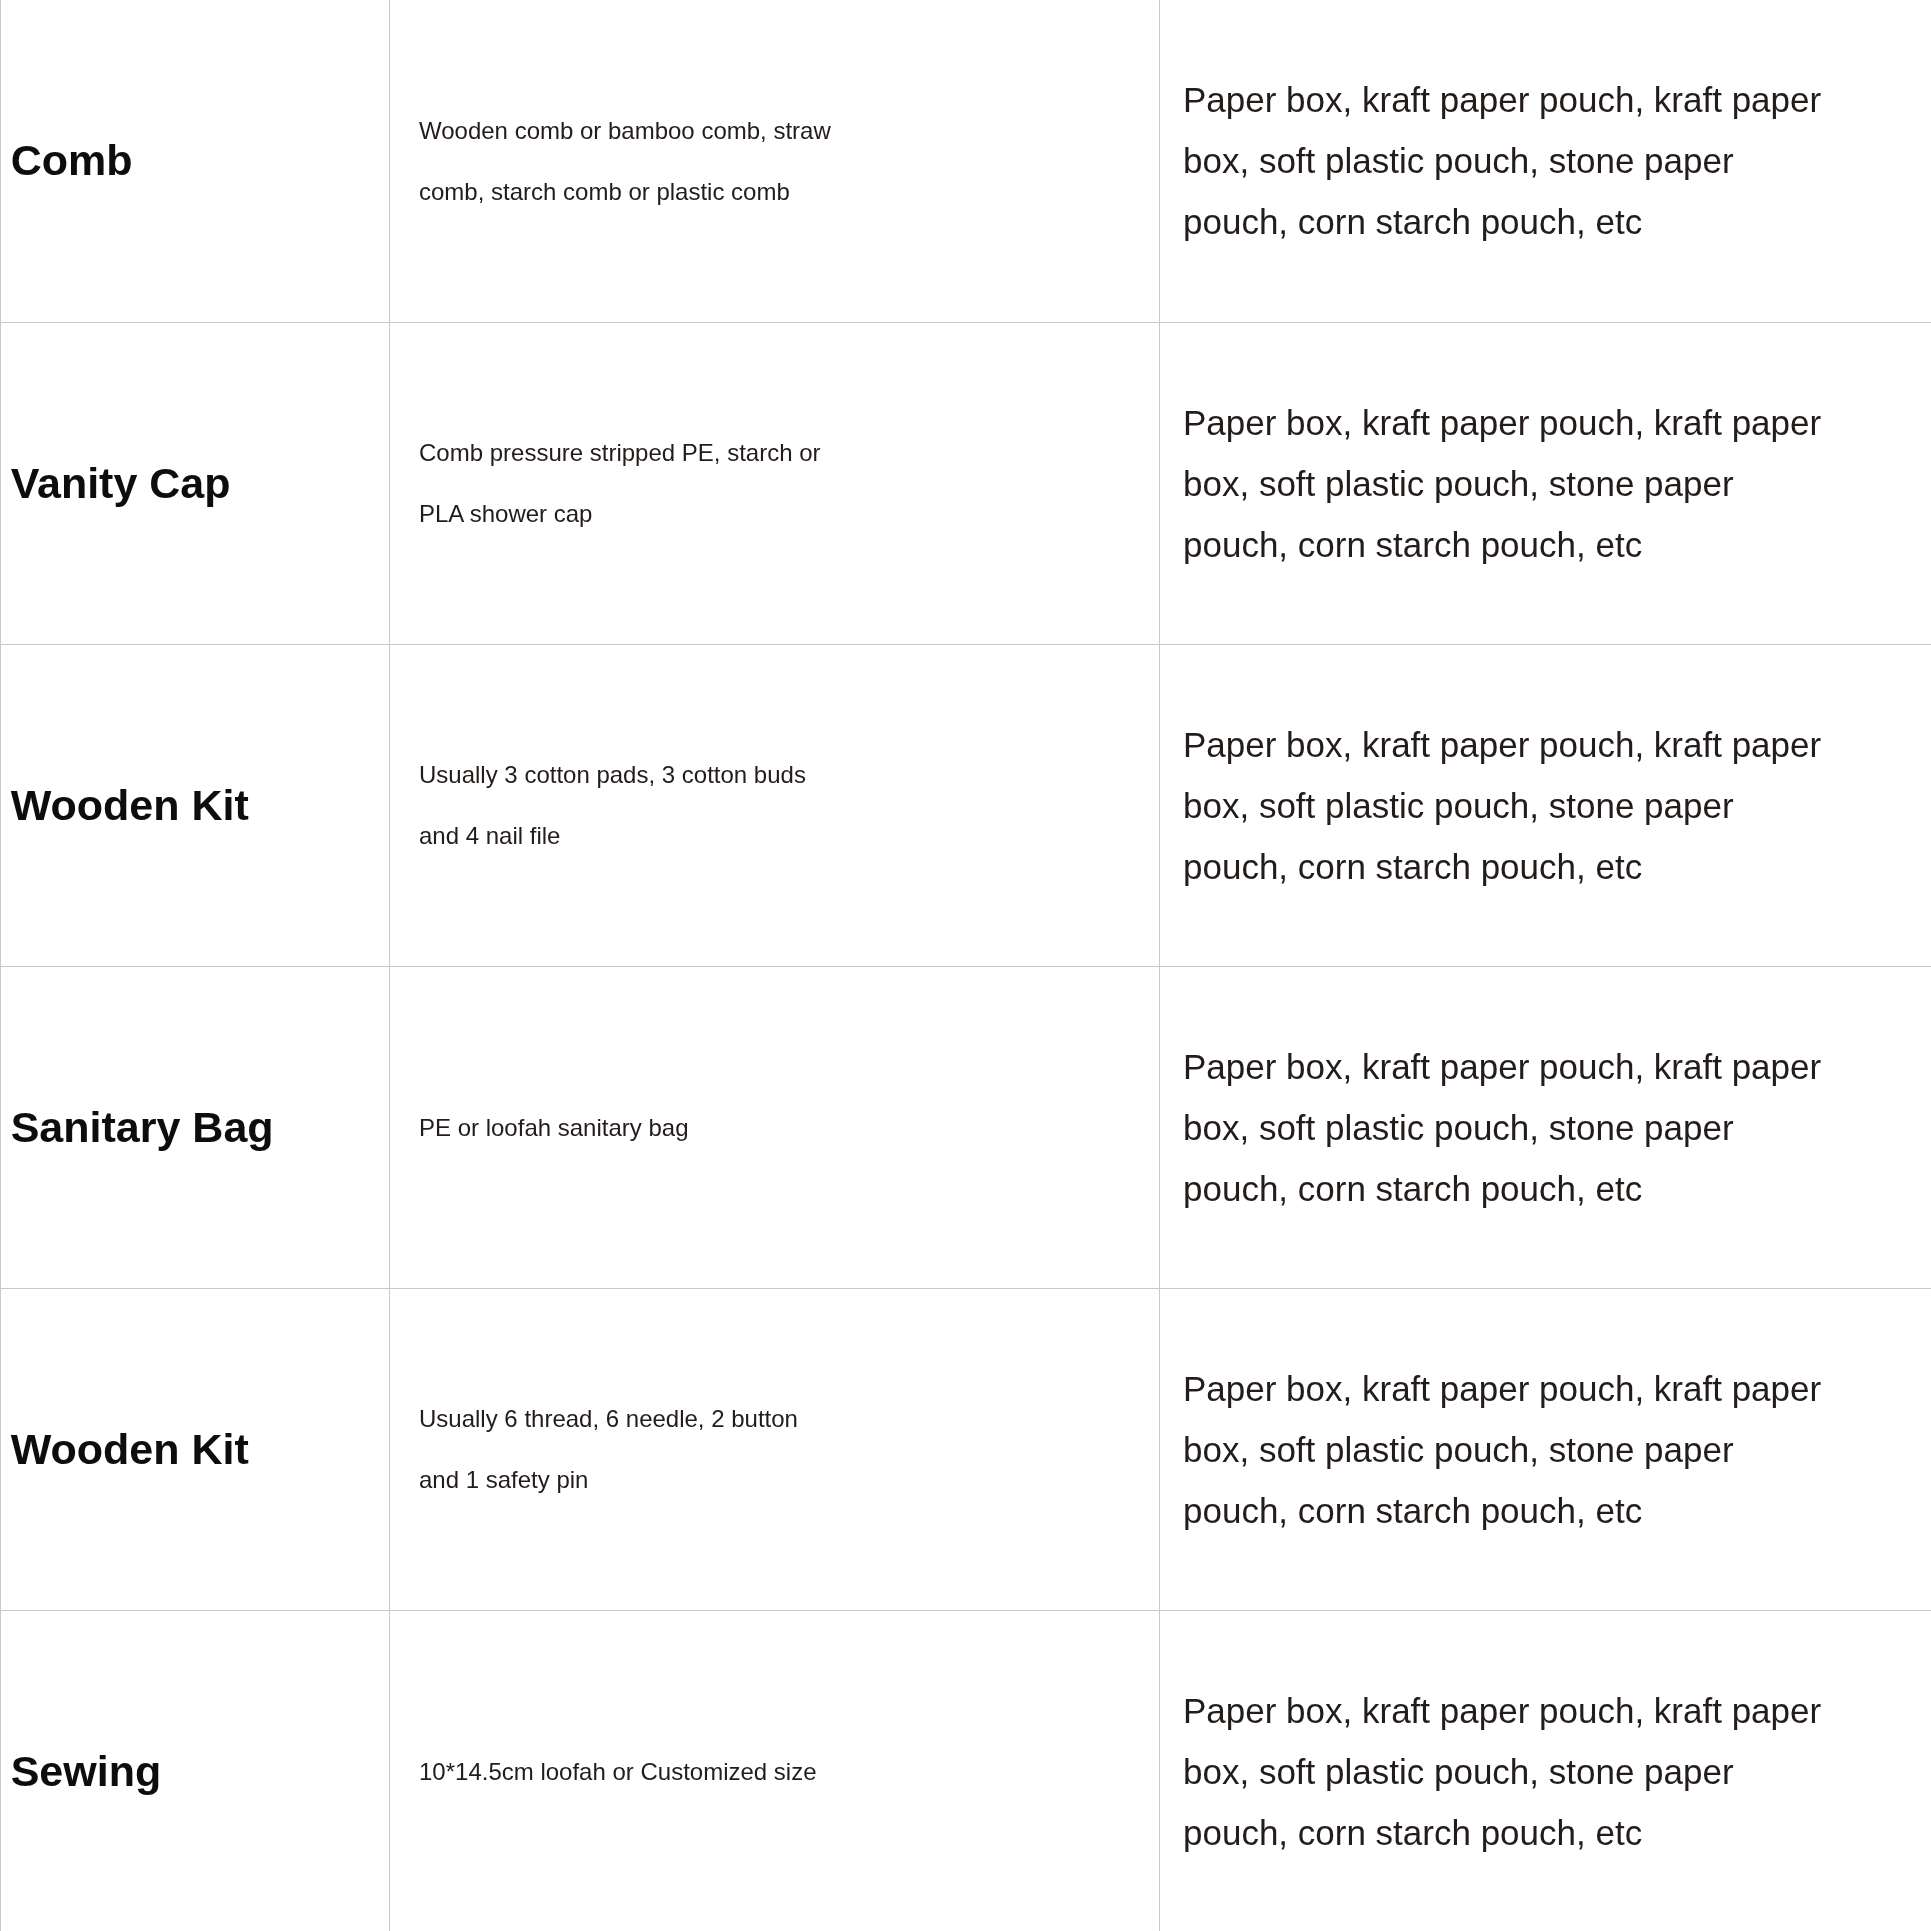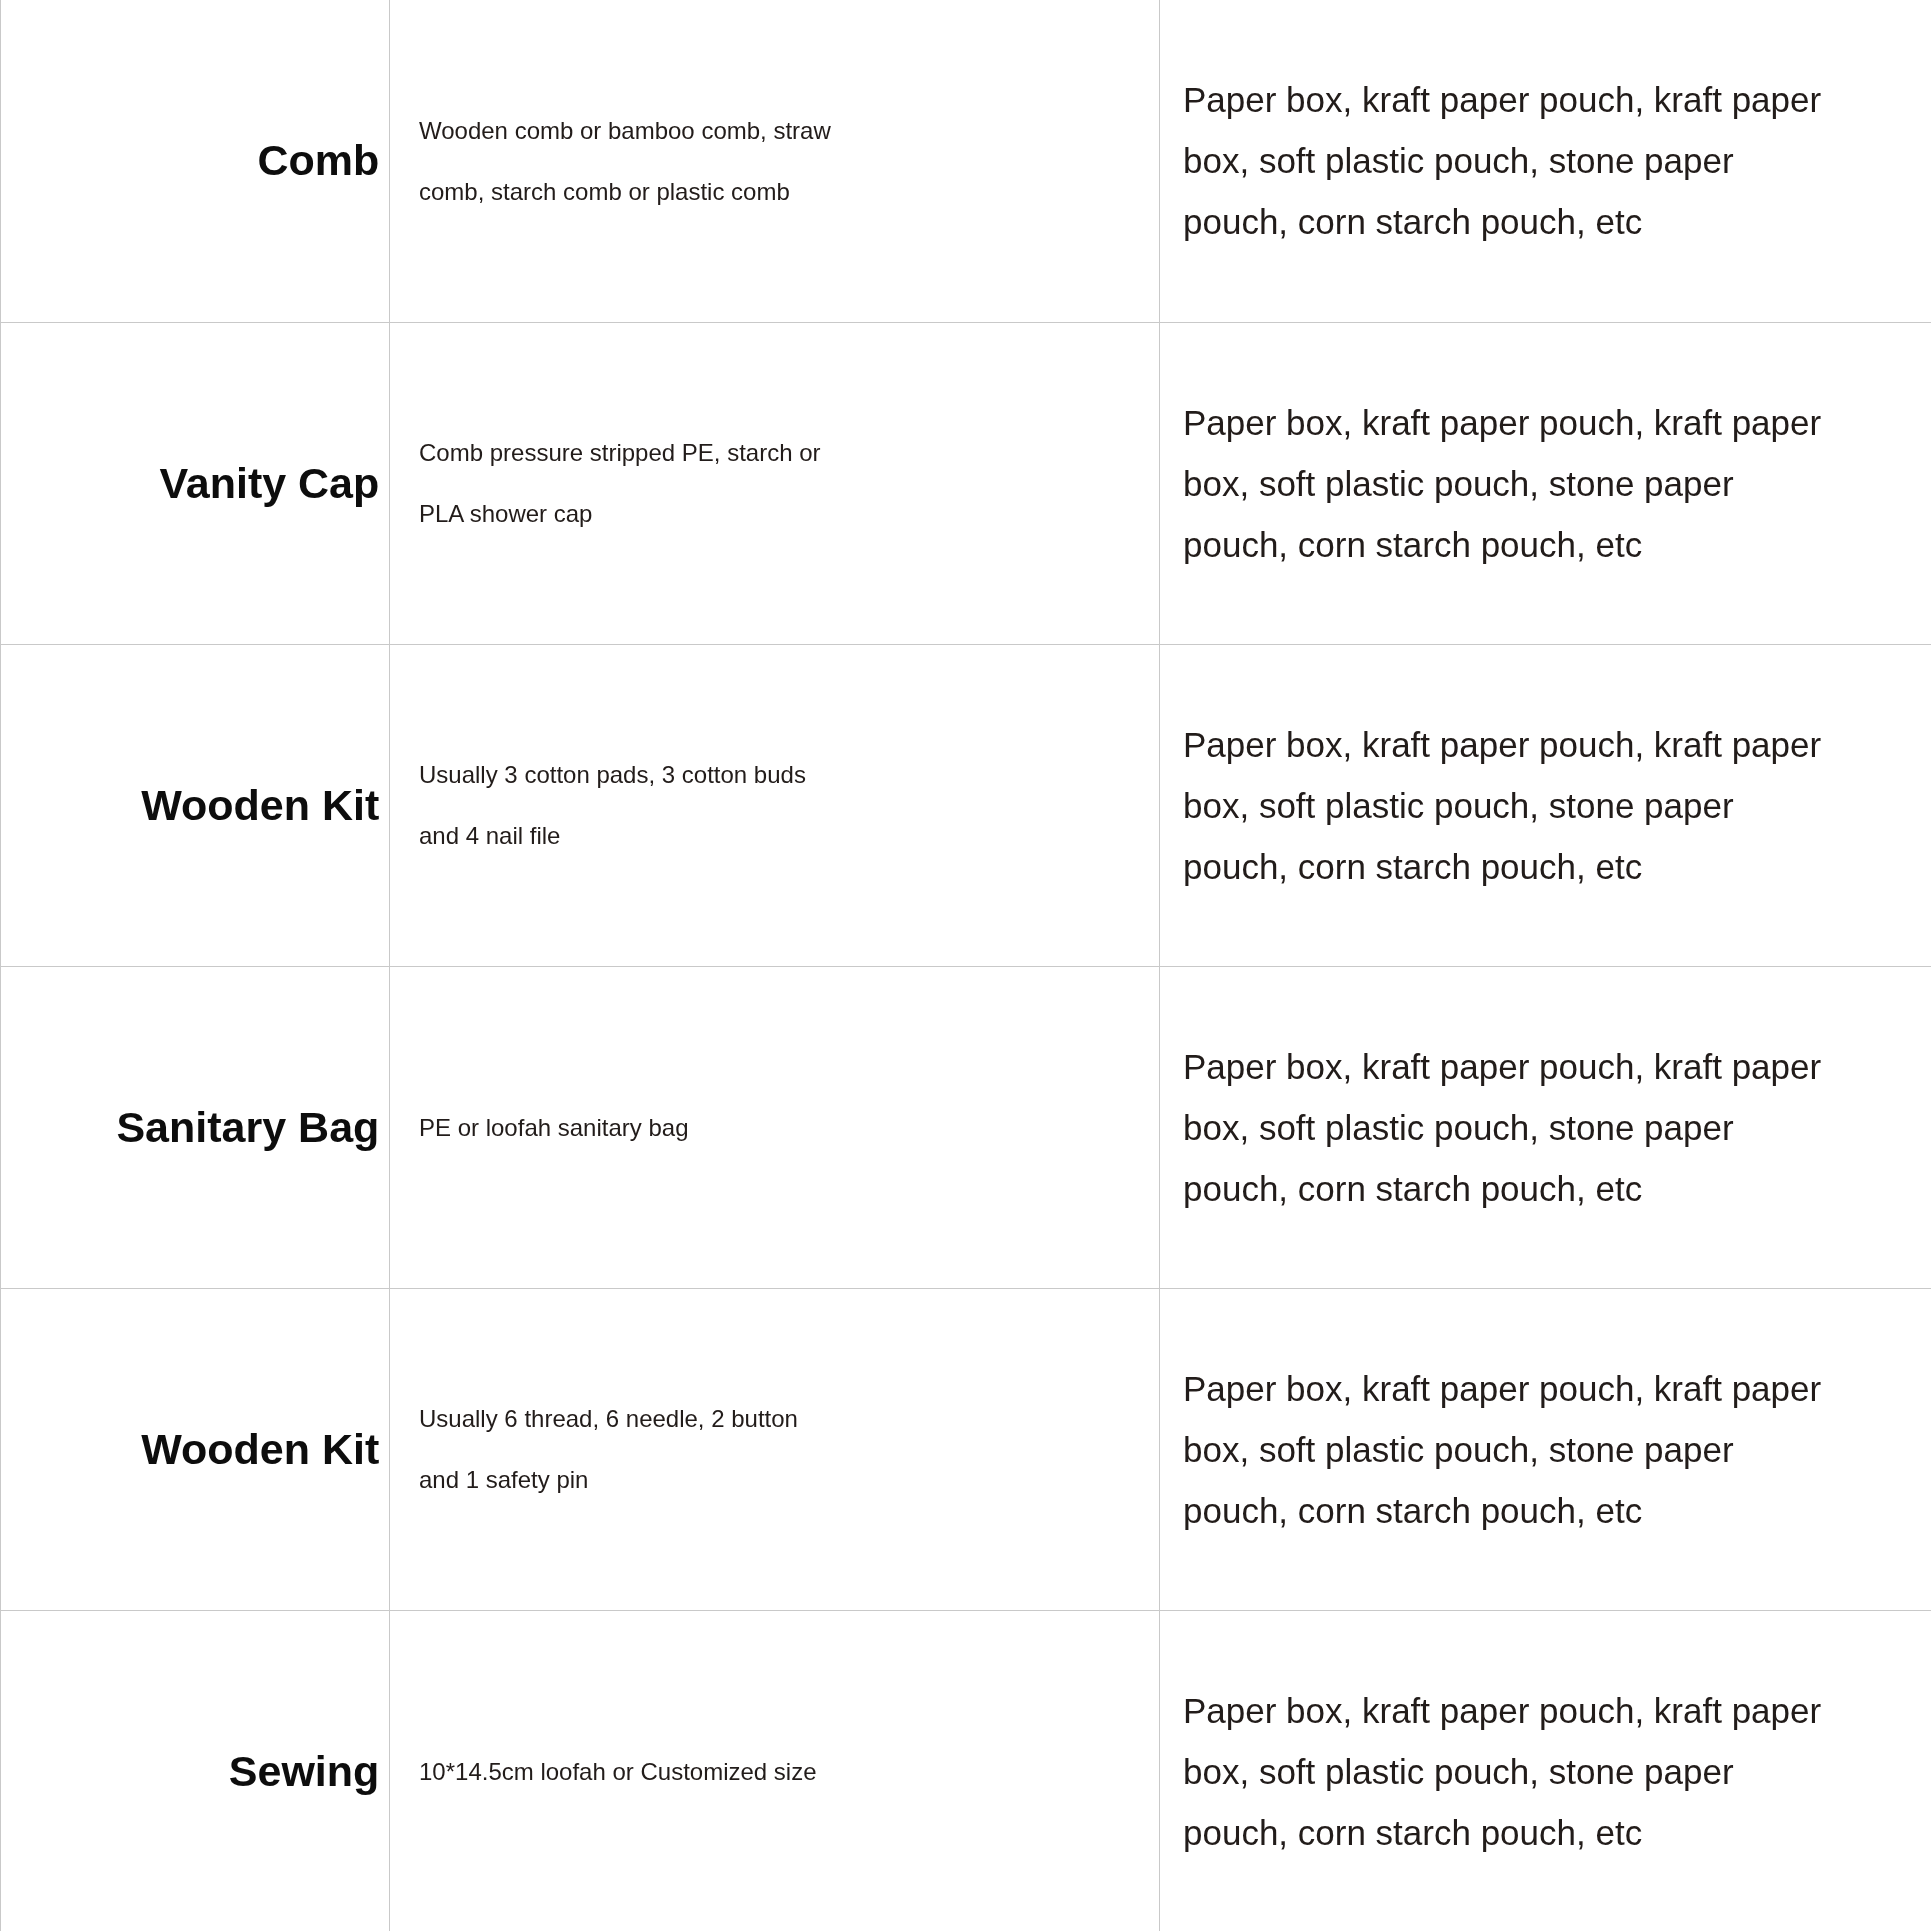--- a/index.html
+++ b/index.html
@@ -30,21 +30,21 @@
   }
   table.spec-table td {
     border: 1.9px solid var(--border);
     vertical-align: middle;
     background: var(--bg);
   }
   
   table.spec-table tr:first-child td { border-top: none; }
   table.spec-table tr { height: 322px; }
   td.cell-product {
-    text-align: right;
+    text-align: left;
     font-weight: bold;
     font-size: 43px;
     color: var(--label-text);
     padding: 0 9.7px;
   }
   td.cell-desc {
     font-size: 24px;
     line-height: 61px;
     color: var(--body-text);
     white-space: pre-line;

